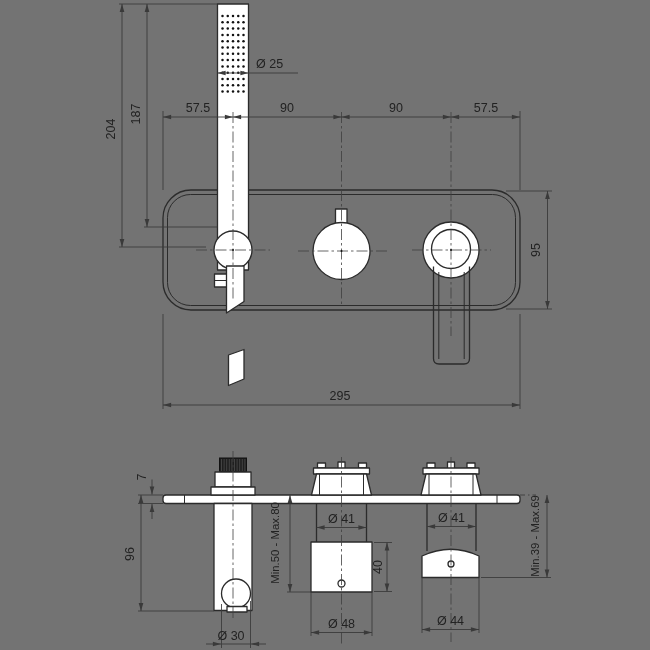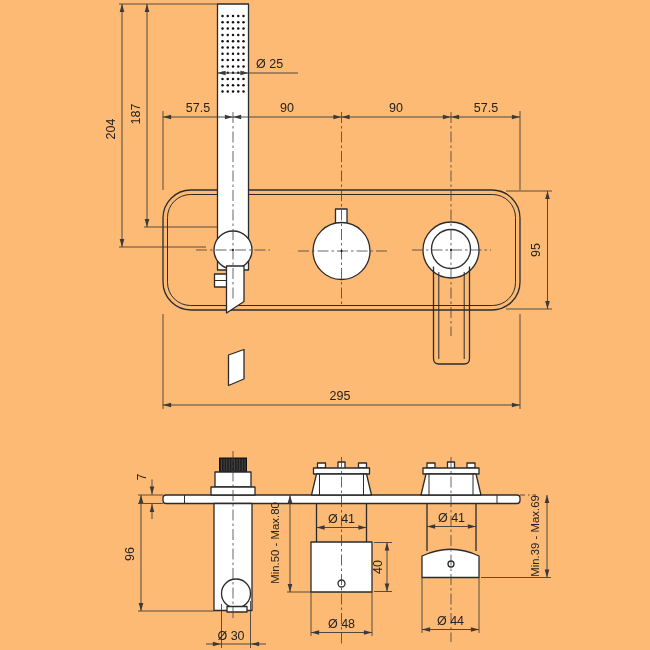--- a/index.html
+++ b/index.html
@@ -1,16 +1,16 @@
 <!DOCTYPE html>
 <html><head>
 <meta charset="utf-8">
 <style>
   html,body{margin:0;padding:0;background:#fff;}
-  .canvas{position:relative;width:650px;height:650px;background:#fdba74;overflow:hidden;
+  .canvas{position:relative;width:650px;height:650px;background:#737373;overflow:hidden;
           font-family:"Liberation Sans",sans-serif;}
   svg{display:block;}
   .ln   {stroke:#2b2b2b;stroke-width:1.3;fill:none;stroke-linejoin:round;}
   .lnf  {stroke:#2b2b2b;stroke-width:1.3;fill:#ffffff;stroke-linejoin:round;}
   .thin {stroke-width:1;}
   .dim  {stroke:#3a3a3a;stroke-width:0.9;fill:none;}
   .ext  {stroke:#3a3a3a;stroke-width:0.85;fill:none;}
   .extd {stroke:#3a3a3a;stroke-width:0.85;fill:none;stroke-dasharray:5 3 1.5 3;}
   .cl   {stroke:#3f3f3f;stroke-width:0.8;fill:none;stroke-dasharray:11 3 2.5 3;}
   .dt   {font-family:"Liberation Sans",sans-serif;font-size:12.5px;fill:#222;}

